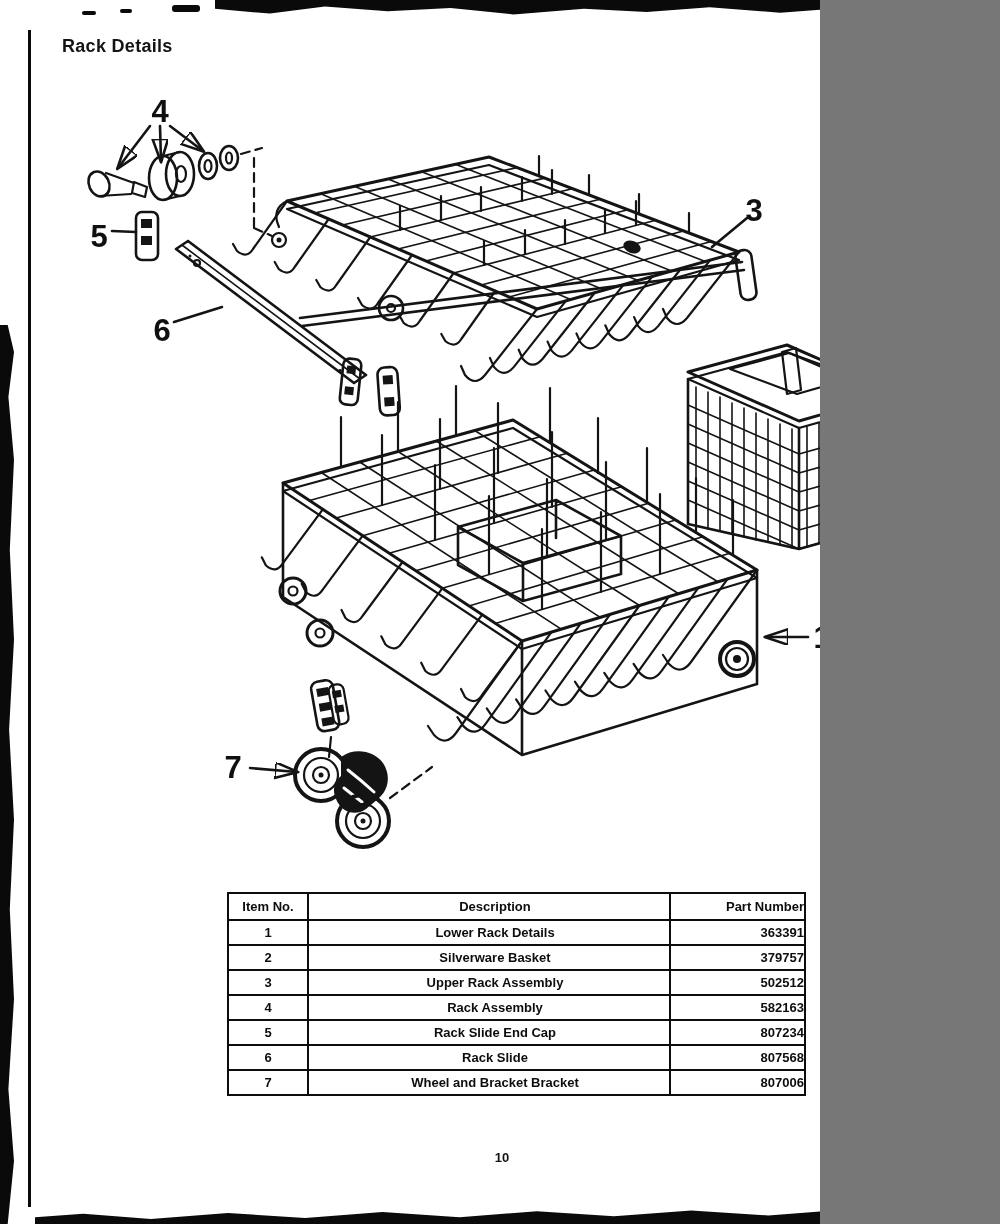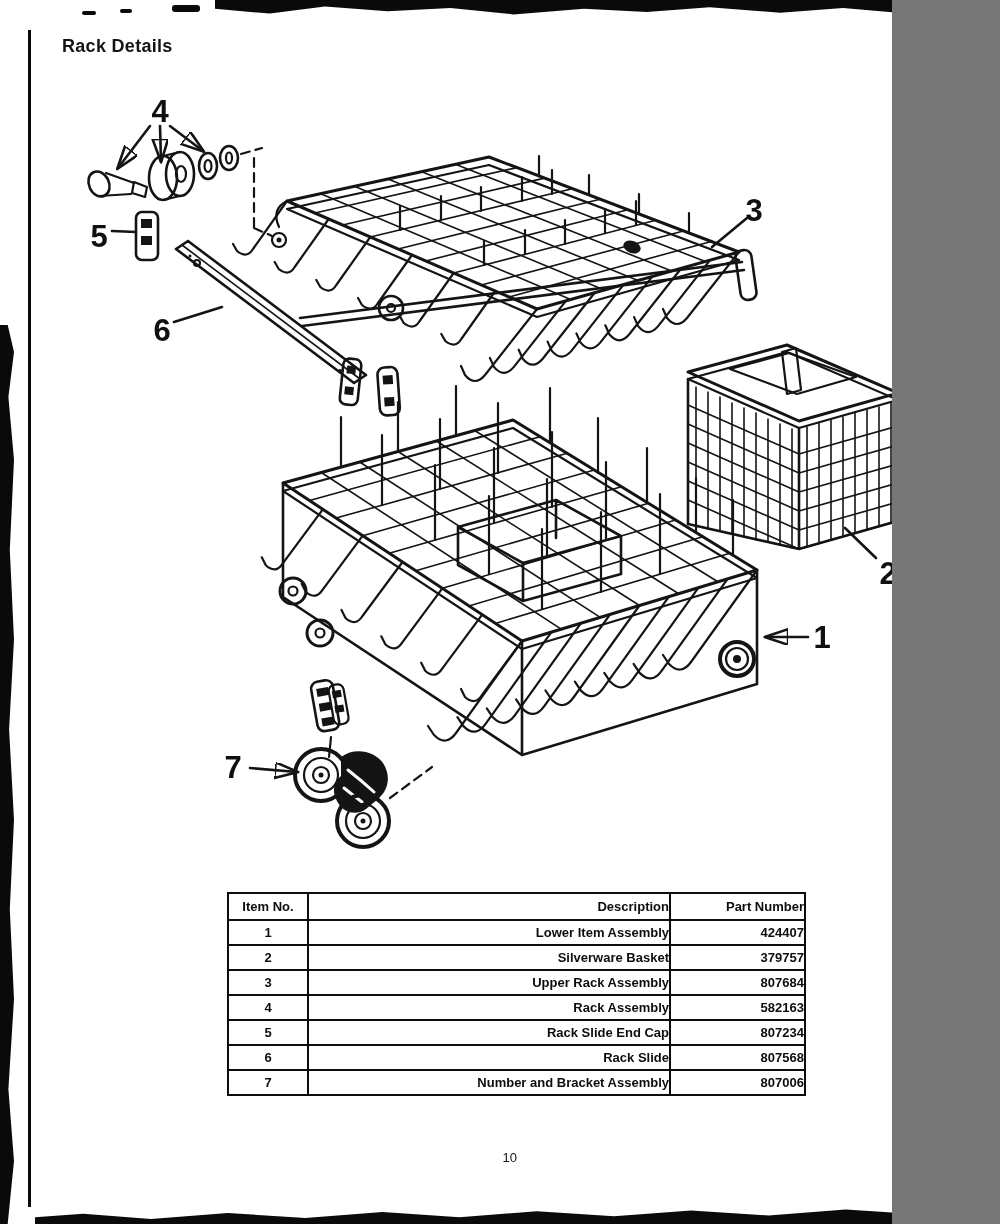--- a/index.html
+++ b/index.html
@@ -1,55 +1,55 @@
 <!DOCTYPE html>
 <html><head>
 <meta charset="utf-8">
 <style>
   html,body{margin:0;padding:0;background:#777;}
-  .page{position:relative;width:892px;height:1224px;background:#ffffff;overflow:hidden;
+  .page{position:relative;width:820px;height:1224px;background:#ffffff;overflow:hidden;
         font-family:"Liberation Sans",sans-serif;color:#141414;}
   
   .art{position:absolute;background:#0a0a0a;z-index:6;}
   .top-band{left:215px;top:0;width:785px;height:16px;
     clip-path:polygon(0 0,100% 0,100% 100%,96% 55%,88% 85%,80% 50%,72% 80%,63% 45%,55% 75%,47% 55%,38% 90%,30% 50%,22% 70%,14% 40%,7% 85%,0 55%);}
   .speck1{left:172px;top:5px;width:28px;height:7px;border-radius:3px;}
   .speck2{left:120px;top:9px;width:12px;height:4px;border-radius:2px;}
   .speck3{left:82px;top:11px;width:14px;height:4px;border-radius:2px;}
   .right-band{left:960px;top:0;width:40px;height:1224px;
     clip-path:polygon(100% 0,100% 100%,0 100%,10% 97%,3% 92%,12% 85%,5% 78%,14% 70%,6% 62%,13% 55%,4% 47%,12% 40%,5% 33%,15% 26%,6% 18%,18% 10%,8% 4%,30% 0);}
   .corner-blob{left:935px;top:0;width:65px;height:42px;border-bottom-left-radius:28px;}
   .bottom-band{left:35px;top:1207px;width:965px;height:17px;
     clip-path:polygon(0 100%,100% 100%,100% 0,92% 45%,84% 15%,76% 50%,68% 20%,60% 55%,52% 25%,44% 60%,36% 30%,28% 65%,20% 35%,12% 70%,5% 40%,0 60%);}
   .left-band{left:0;top:325px;width:14px;height:899px;
     clip-path:polygon(0 0,55% 0,100% 3%,60% 8%,100% 15%,70% 25%,100% 35%,65% 45%,100% 55%,70% 65%,100% 75%,60% 85%,100% 93%,55% 100%,0 100%);}
   .left-rule{left:28px;top:30px;width:3px;height:1177px;}
   
   .title{position:absolute;left:62px;top:36px;font-size:18px;font-weight:800;letter-spacing:.3px;z-index:3;}
-  .pageno{position:absolute;left:487px;top:1150px;width:30px;text-align:right;
-          font-size:13px;font-weight:400;z-index:3;}
+  .pageno{position:absolute;left:487px;top:1150px;width:30px;text-align:center;
+          font-size:13px;font-weight:700;z-index:3;}
   
   .diagram{position:absolute;left:0;top:0;width:1000px;height:880px;z-index:2;}
   .diagram path,.diagram line,.diagram rect,.diagram circle,.diagram ellipse{
      stroke:#141414;fill:none;stroke-linecap:round;stroke-linejoin:round;}
   .w1{stroke-width:1.6px;} .w2{stroke-width:2.2px;} .w25{stroke-width:2.6px;}
   .w3{stroke-width:3px;}  .w4{stroke-width:4px;}
   .fill{fill:#141414 !important;stroke:none !important;}
   .wslot{stroke:#ffffff !important;stroke-width:3px;}
   .dash{stroke-dasharray:9 6;}
   .callout{font-family:"Liberation Sans",sans-serif;font-size:31px;font-weight:700;
            fill:#101010;stroke:none;text-anchor:middle;}
   
   .parts-table{position:absolute;left:227px;top:892px;z-index:3;border-collapse:collapse;
                font-size:13px;font-weight:700;color:#0d0d0d;}
   .parts-table td,.parts-table th{border:2.4px solid #0d0d0d;padding:0;height:23px;
                font-family:"Liberation Sans",sans-serif;margin-top:16px;}
   .parts-table th{height:25px;}
   .col-item{width:78px;text-align:center;}
-  .col-desc{width:348px;text-align:right;padding-left:12px !important;}
+  .col-desc{width:348px;text-align:center;padding-left:12px !important;}
   .col-part{width:133px;text-align:right;}
 </style>
 </head>
 <body>
 
 <div class="page">
 
   <div class="title">Rack Details</div>
 
   <svg class="diagram" viewBox="0 0 1000 880">
@@ -203,51 +203,51 @@
         <col style="width:133px">
       </colgroup>
     <tbody>
         <tr>
       <th class="col-item">Item No.</th>
       <th class="col-desc">Description</th>
       <th class="col-part">Part Number</th>
     </tr>
     <tr>
       <td class="col-item">1</td>
-      <td class="col-desc">Lower Item Assembly</td>
-      <td class="col-part">424407</td>
+      <td class="col-desc">Lower Rack Details</td>
+      <td class="col-part">363391</td>
     </tr>
     <tr>
       <td class="col-item">2</td>
       <td class="col-desc">Silverware Basket</td>
       <td class="col-part">379757</td>
     </tr>
     <tr>
       <td class="col-item">3</td>
       <td class="col-desc">Upper Rack Assembly</td>
-      <td class="col-part">807684</td>
+      <td class="col-part">502512</td>
     </tr>
     <tr>
       <td class="col-item">4</td>
       <td class="col-desc">Rack Assembly</td>
       <td class="col-part">582163</td>
     </tr>
     <tr>
       <td class="col-item">5</td>
       <td class="col-desc">Rack Slide End Cap</td>
       <td class="col-part">807234</td>
     </tr>
     <tr>
       <td class="col-item">6</td>
       <td class="col-desc">Rack Slide</td>
       <td class="col-part">807568</td>
     </tr>
     <tr>
       <td class="col-item">7</td>
-      <td class="col-desc">Number and Bracket Assembly</td>
+      <td class="col-desc">Wheel and Bracket Bracket</td>
       <td class="col-part">807006</td>
     </tr>
   </tbody>
     </table>
 
   <div class="pageno">10</div>
 
   <div class="art top-band"></div>
   <div class="art speck1"></div>
   <div class="art speck2"></div>

